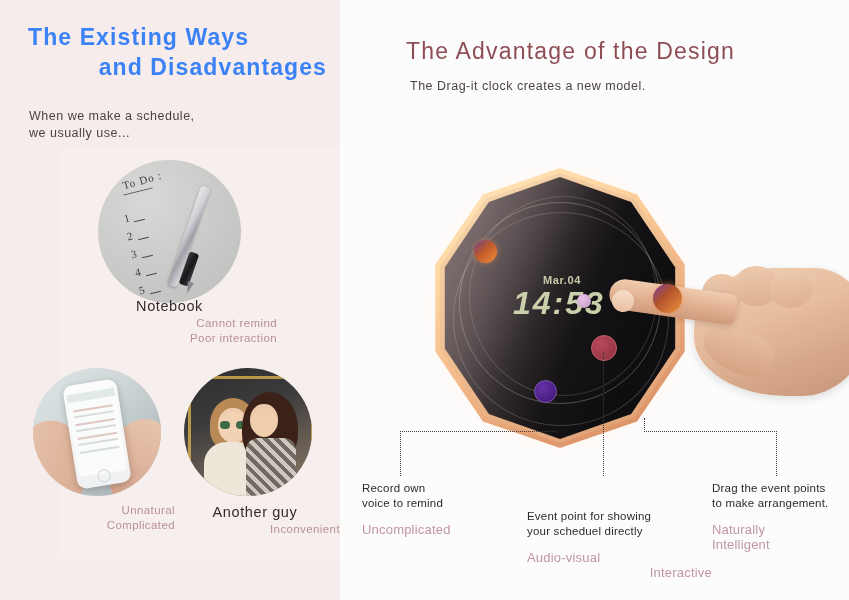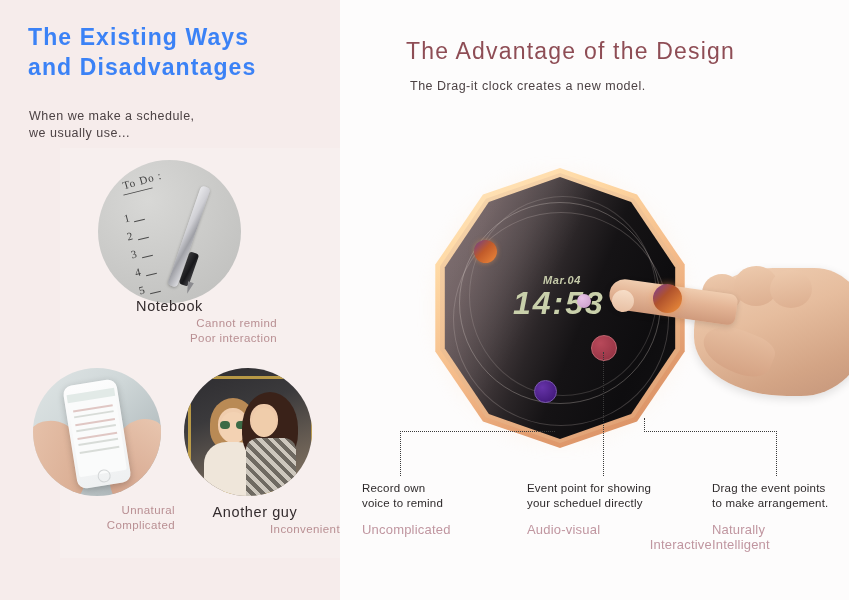--- a/index.html
+++ b/index.html
@@ -20,21 +20,21 @@
   .left-inner-band{
     position:absolute;left:60px;top:148px;width:280px;height:410px;
     background:rgba(255,255,255,0.18);
   }
   .title-left{
     position:absolute;left:28px;top:22px;width:305px;
     color:#3b82f6;font-size:23px;letter-spacing:1.1px;line-height:30px;
     font-weight:700;
   }
   .title-left .l1{display:block;text-align:left;}
-  .title-left .l2{display:block;text-align:left;padding-right:6px;}
+  .title-left .l2{display:block;text-align:right;padding-right:6px;}
   .lead-left{
     position:absolute;left:29px;top:108px;width:280px;
     color:#4c4244;font-size:12.5px;line-height:17px;letter-spacing:.5px;
   }
 
   
   .photo{position:absolute;border-radius:50%;overflow:hidden;}
   .photo-notebook{left:98px;top:160px;width:143px;height:143px;}
   .photo-phone{left:33px;top:368px;width:128px;height:128px;}
   .photo-guy{left:184px;top:368px;width:128px;height:128px;}
@@ -145,21 +145,21 @@
     background:linear-gradient(118deg, rgba(255,255,255,.10) 0%, rgba(255,255,255,.05) 30%, rgba(255,255,255,0) 44%);
   }
   .ring{
     position:absolute;border:1px solid rgba(226,216,210,.30);border-radius:50%;
   }
   .ring1{left:30px;top:34px;width:200px;height:200px;}
   .ring2{left:24px;top:44px;width:214px;height:212px;border-color:rgba(226,216,210,.22);}
   .ring3{left:40px;top:28px;width:186px;height:198px;border-color:rgba(226,216,210,.18);}
 
   .timebox{position:absolute;left:84px;top:106px;text-align:left;}
-  .tb-date{color:#c6cbaa;font-size:11px;font-style:italic;font-weight:700;letter-spacing:.6px;margin-left:30px;}
+  .tb-date{color:#c6cbaa;font-size:11px;font-weight:700;letter-spacing:.6px;margin-left:30px;}
   .tb-time{color:#c9d0ab;font-size:32px;font-style:italic;font-weight:700;letter-spacing:2px;line-height:32px;margin-top:1px;}
 
   .dot{position:absolute;border-radius:50%;}
   .dot-orange{left:45px;top:72px;width:23px;height:23px;
      background:linear-gradient(135deg,#6b3f8f 0%,#c05a2a 45%,#ef8a3c 100%);
      box-shadow:0 0 5px rgba(240,150,80,.5);}
   .dot-crimson{left:162px;top:167px;width:24px;height:24px;
      background:radial-gradient(circle at 35% 30%,#b8495a,#8e2f40);
      border:1px solid #c0646f;}
   .dot-purple{left:105px;top:212px;width:21px;height:21px;
@@ -203,21 +203,21 @@
   
   .lead{position:absolute;}
   .lead-h{border-top:1px dotted #3a3a3a;height:0;}
   .lead-v{border-left:1px dotted #3a3a3a;width:0;}
 
   
   .rcap{position:absolute;}
   .rcap .main{color:#2e2a2b;font-size:11.5px;line-height:15px;letter-spacing:.2px;}
   .rcap .tag{color:#c096a0;font-size:13px;line-height:15px;letter-spacing:.2px;margin-top:11px;}
   .rcap1{left:362px;top:481px;width:150px;}
-  .rcap2{left:527px;top:481px;width:185px;}
+  .rcap2{left:527px;top:509px;width:185px;}
   .rcap3{left:712px;top:481px;width:140px;}
 </style>
 </head>
 <body>
 
 <div id="stage">
 
   <div class="left-panel">
     <div class="left-inner-band"></div>
   </div>

